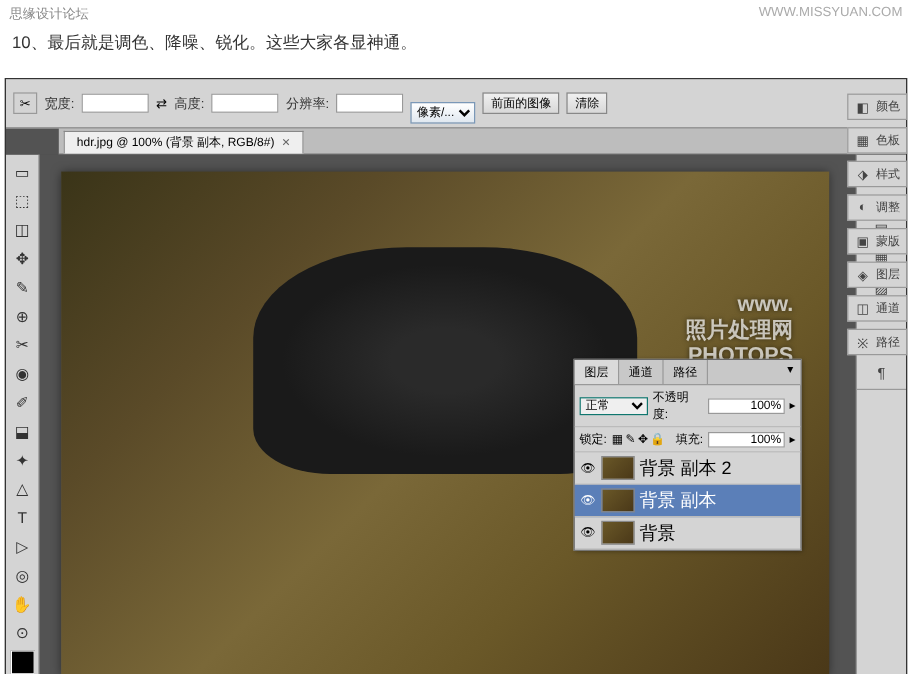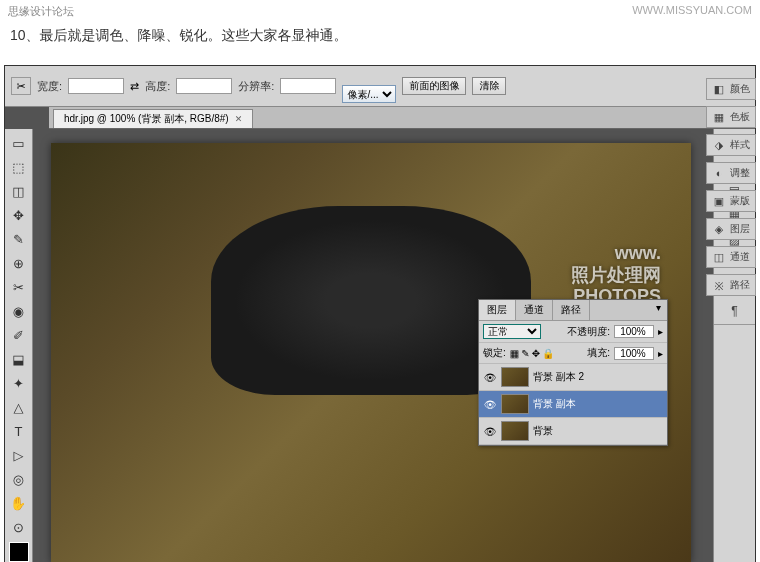--- a/index.html
+++ b/index.html
@@ -27,27 +27,27 @@
 .canvas-img::before { content:""; position:absolute; top:15%; left:25%; width:50%; height:45%; background: radial-gradient(ellipse,#2a2a2a 20%,#1a1a1a 60%); border-radius: 40% 40% 20% 20%; }
 .watermark { position: absolute; top: 100px; right: 30px; color: rgba(255,255,255,0.7); font-size: 18px; font-weight: bold; text-align: right; line-height: 1.2; text-shadow: 0 0 4px rgba(0,0,0,0.6); }
 .watermark .sub { font-size: 12px; letter-spacing: 1px; }
 .layers-panel { position: absolute; top: 170px; right: 45px; width: 190px; background: #d4d4d4; border: 1px solid #666; font-size: 10px; box-shadow: 1px 1px 4px rgba(0,0,0,0.4); }
 .layers-panel .tabs { display: flex; background: #c8c8c8; border-bottom: 1px solid #999; }
 .layers-panel .tab { padding: 3px 8px; border-right: 1px solid #999; cursor: pointer; font-size: 10px; }
 .layers-panel .tab.active { background: #dadada; }
 .layers-panel .tab-close { margin-left: auto; padding: 2px 6px; }
 .layers-panel .row { display: flex; align-items: center; padding: 3px 4px; gap: 4px; border-bottom: 1px solid #bbb; }
 .layers-panel select { font-size: 10px; width: 58px; border: 1px solid #0f766e; }
-.layers-panel input.pct { width: 40px; font-size: 10px; border: 1px solid #999; text-align: center; padding-right: 2px; }
+.layers-panel input.pct { width: 64px; font-size: 10px; border: 1px solid #999; text-align: right; padding-right: 2px; }
 .layers-panel .lock-icons { display: flex; gap: 2px; font-size: 10px; }
 .layers-panel .layer { display: flex; align-items: center; padding: 3px 4px; border-bottom: 1px solid #bbb; gap: 4px; cursor: pointer; }
 .layers-panel .layer.selected { background: #5b7fb8; color: #fff; }
 .layers-panel .layer .eye { width: 14px; text-align: center; }
 .layers-panel .layer .thumb { width: 28px; height: 20px; background: linear-gradient(135deg,#6a5828,#4a3818); border: 1px solid #888; }
-.layers-panel .layer-name { font-size: 10px; text-align: right; }
+.layers-panel .layer-name { font-size: 15px; text-align: right; }
 .right-dock { width: 42px; background: #d4d4d4; border-left: 1px solid #888; display: flex; flex-direction: column; }
 .dock-section { border-bottom: 1px solid #999; padding: 2px; }
 .dock-btn { height: 22px; display: flex; align-items: center; justify-content: center; font-size: 12px; color: #444; cursor: pointer; }
 .side-labels { position: absolute; right: 4px; top: 78px; display: flex; flex-direction: column; gap: 6px; font-size: 10px; color: #444; }
 .side-label-row { display: flex; align-items: center; gap: 4px; background: #d4d4d4; padding: 3px 5px; border: 1px solid #999; cursor: pointer; }
 .side-label-row .ic { width: 14px; height: 14px; display: flex; align-items: center; justify-content: center; font-size: 11px; }
 </style>
 </head>
 <body>
 

